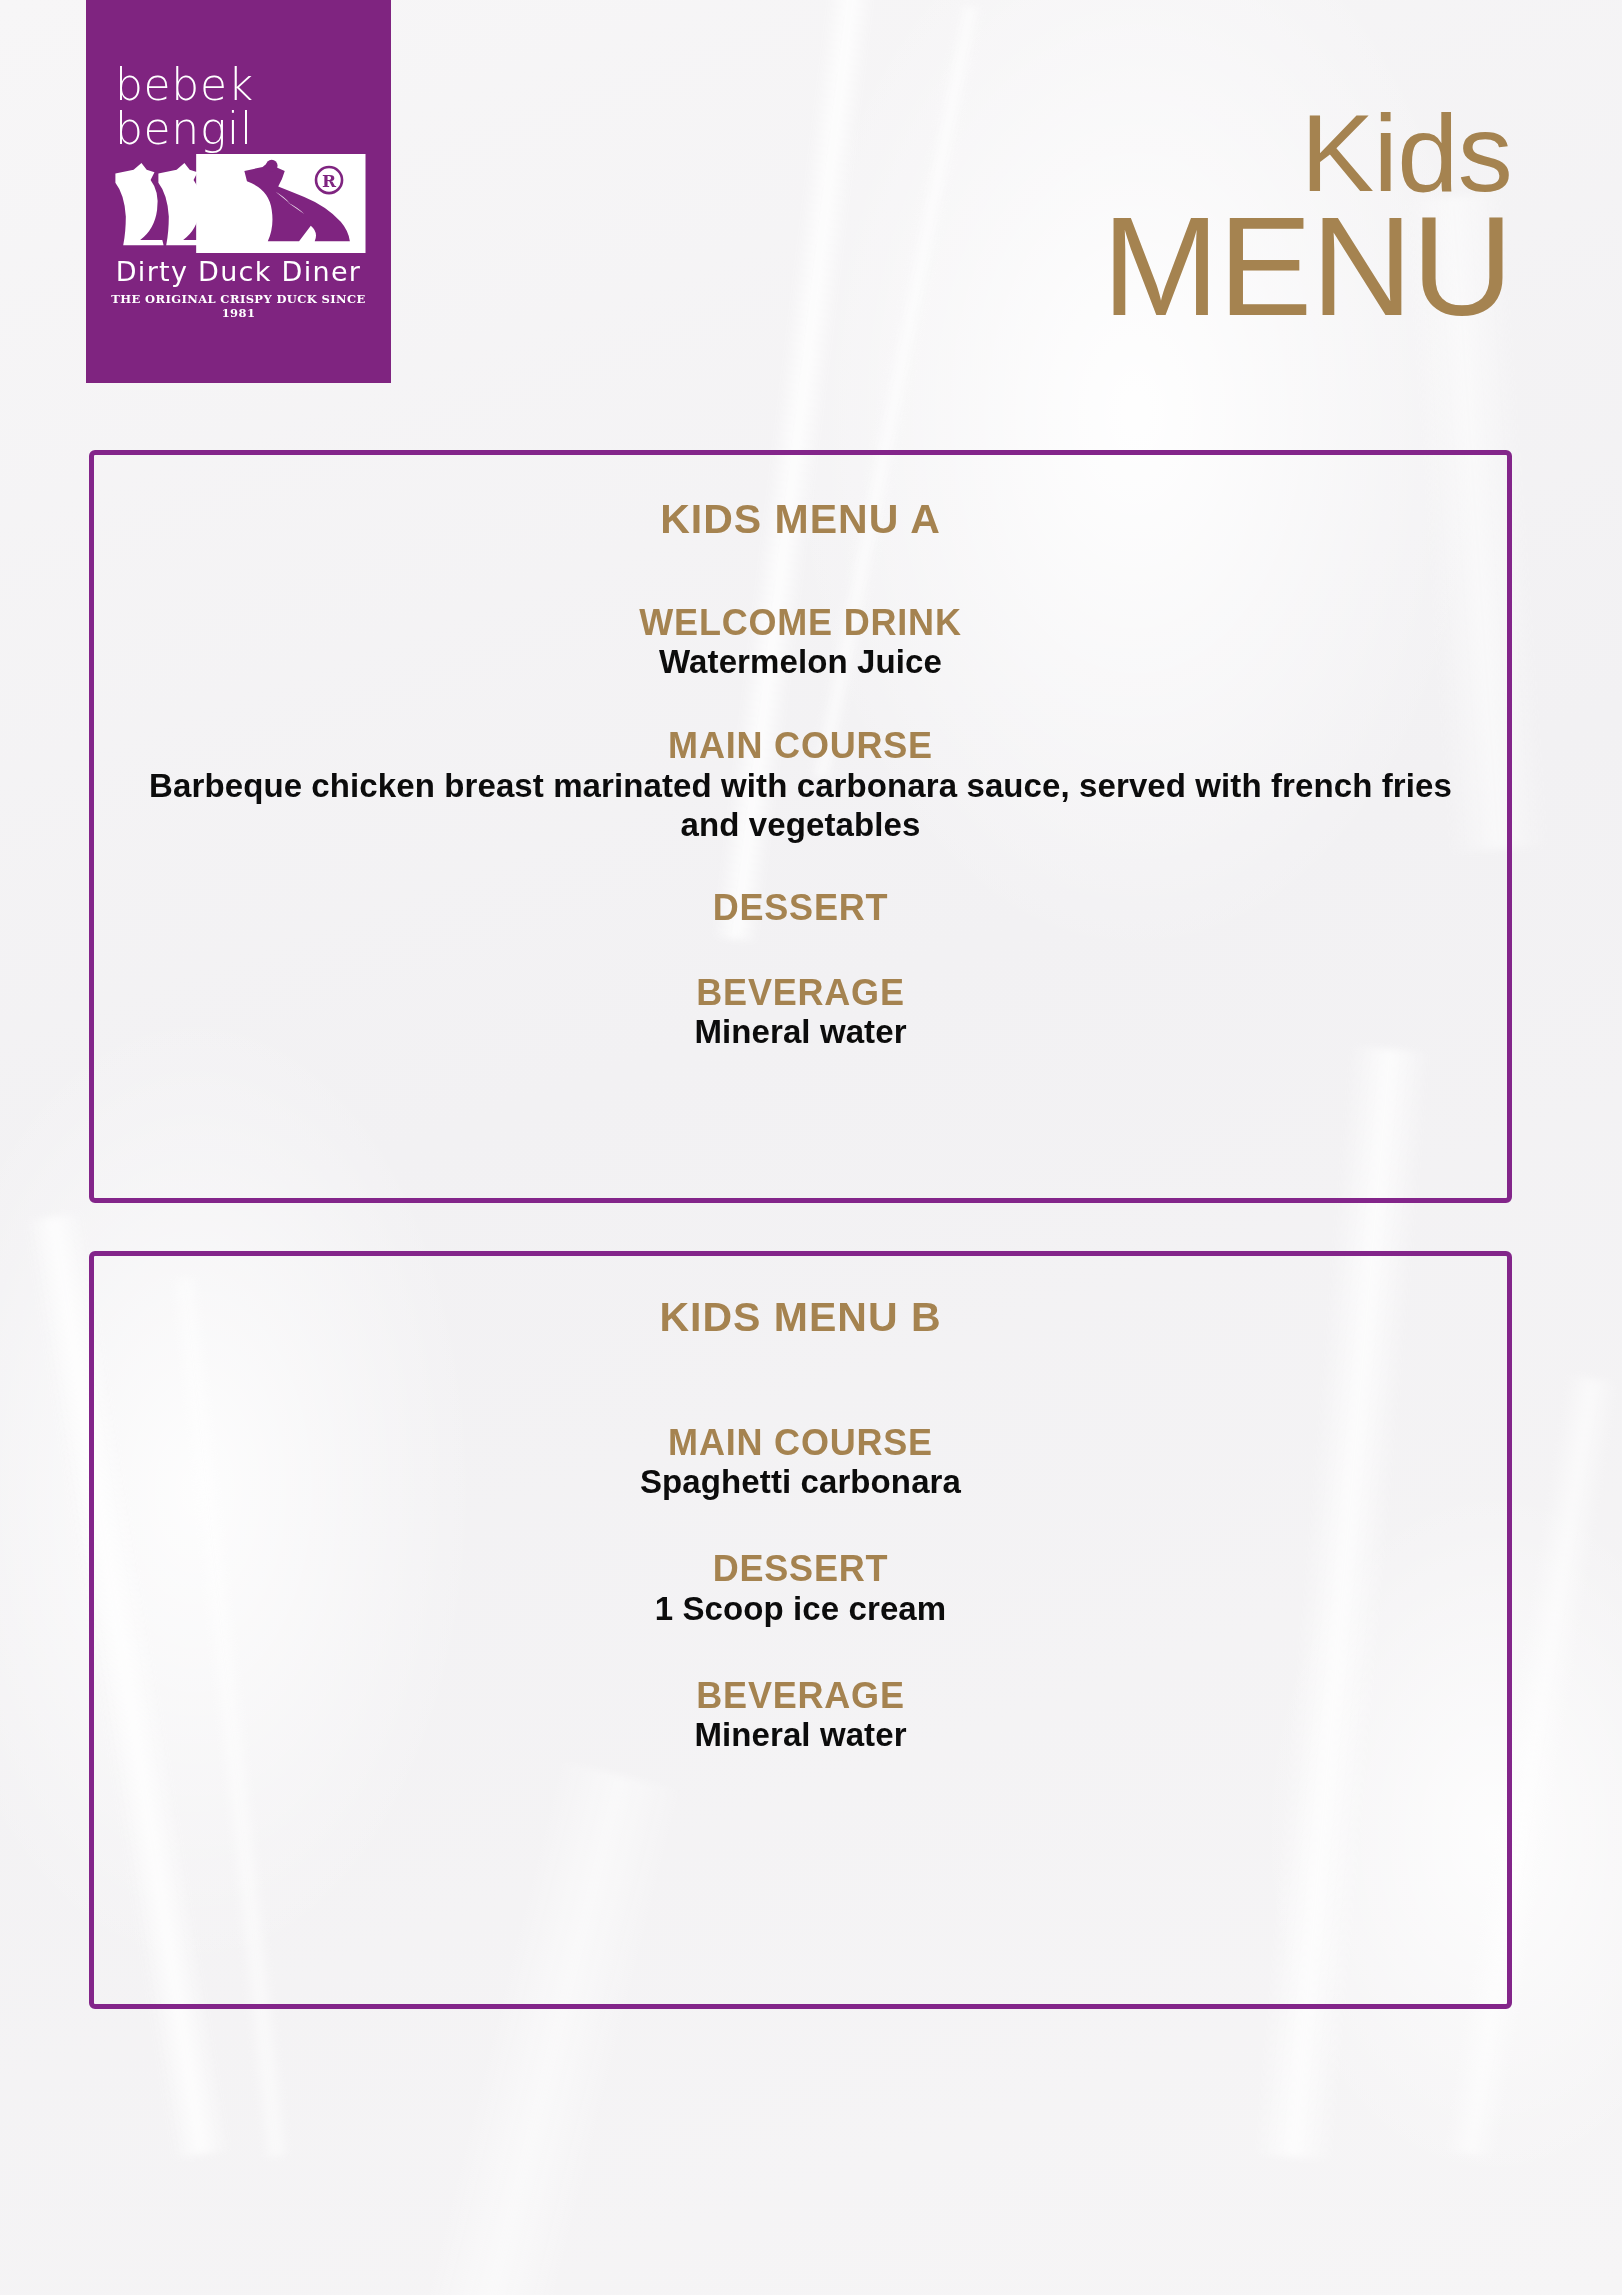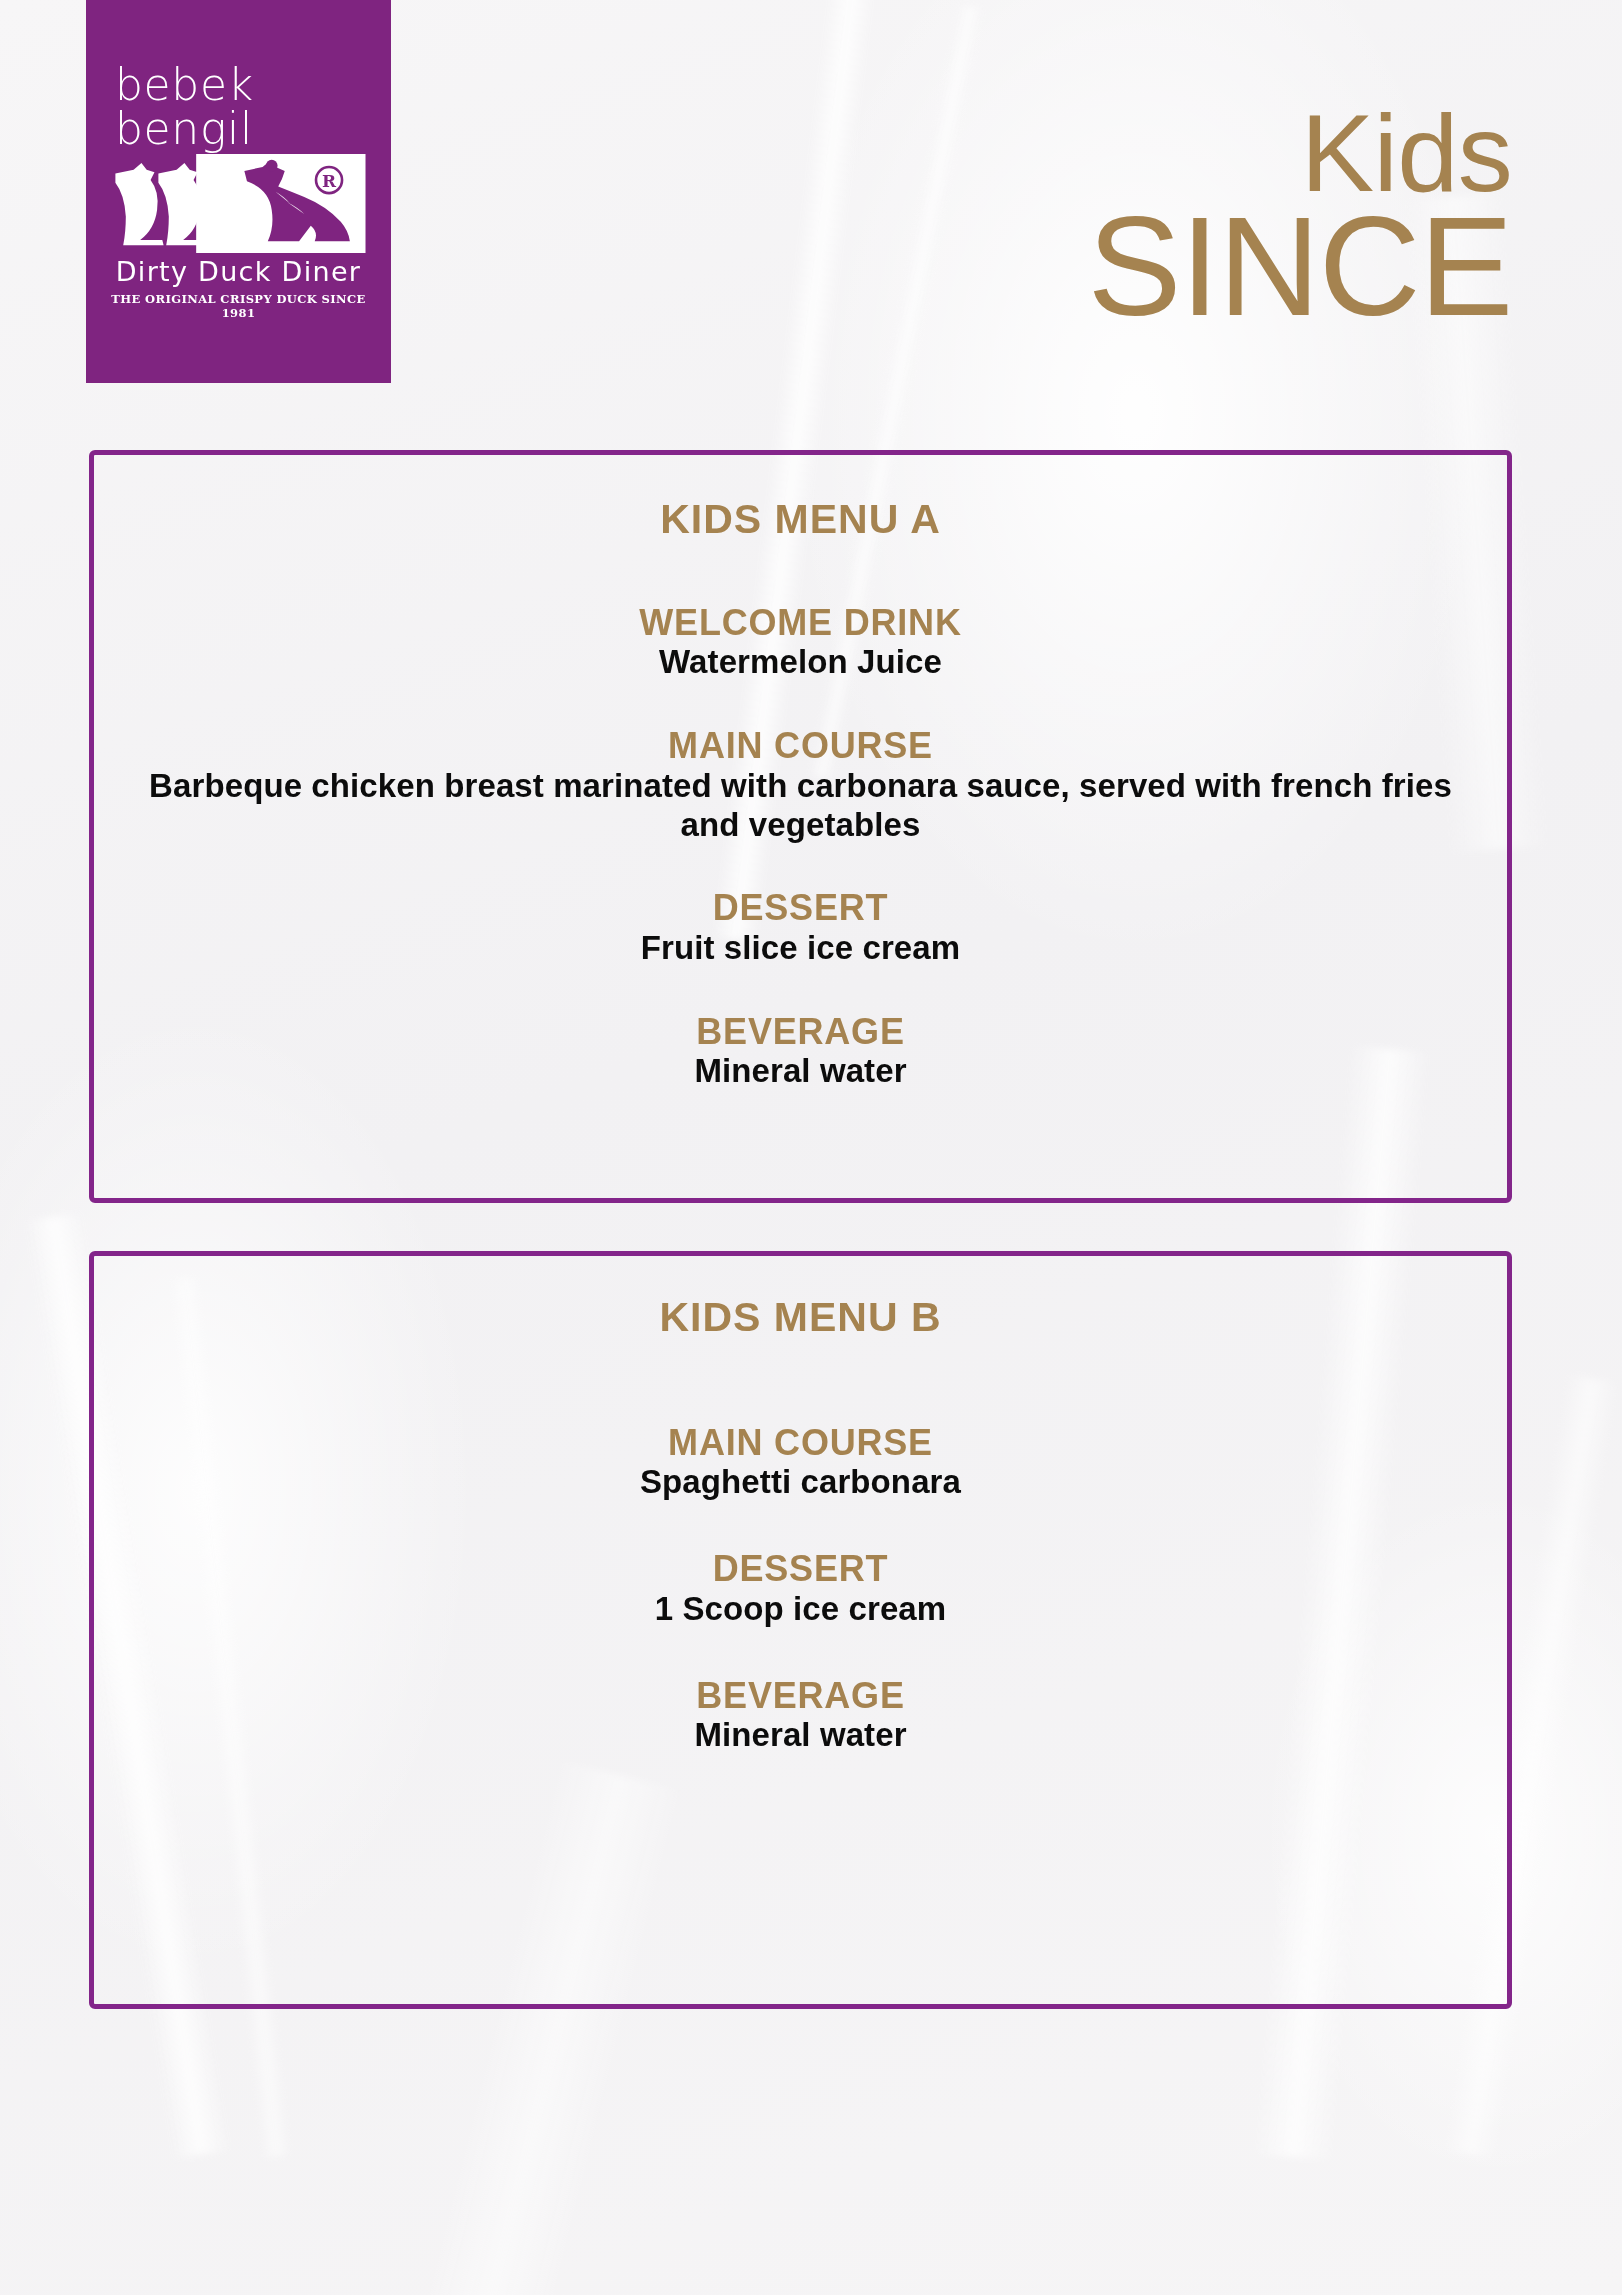--- a/index.html
+++ b/index.html
@@ -171,39 +171,38 @@
         </svg>
       </div>
 
       <div class="logo-sub">Dirty Duck Diner</div>
       <div class="logo-tag">THE ORIGINAL CRISPY DUCK SINCE 1981</div>
     </div>
   </div>
 
   <div class="title-wrap">
     <span class="title-kids">Kids</span>
-    <span class="title-menu">SINCE</span>
+    <span class="title-menu">MENU</span>
   </div>
 
   <div class="card" id="card-a">
     <div class="card-title">KIDS MENU A</div>
 
     <div class="section first">
       <div class="sec-head">WELCOME DRINK</div>
       <div class="sec-body">Watermelon Juice</div>
     </div>
 
     <div class="section">
       <div class="sec-head">MAIN COURSE</div>
       <div class="sec-body">Barbeque chicken breast marinated with carbonara sauce, served with french fries and vegetables</div>
     </div>
 
     <div class="section">
       <div class="sec-head">DESSERT</div>
-      <div class="sec-body">Fruit slice ice cream</div>
     </div>
 
     <div class="section">
       <div class="sec-head">BEVERAGE</div>
       <div class="sec-body">Mineral water</div>
     </div>
   </div>
 
   <div class="card" id="card-b">
     <div class="card-title">KIDS MENU B</div>

